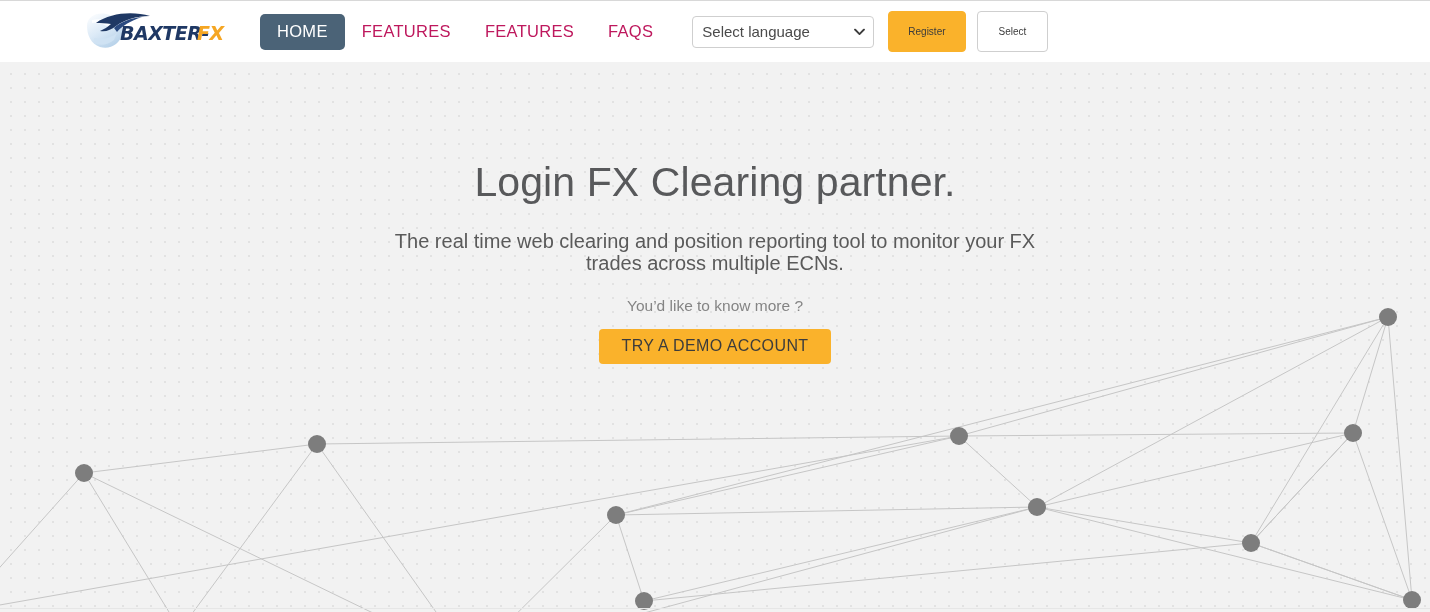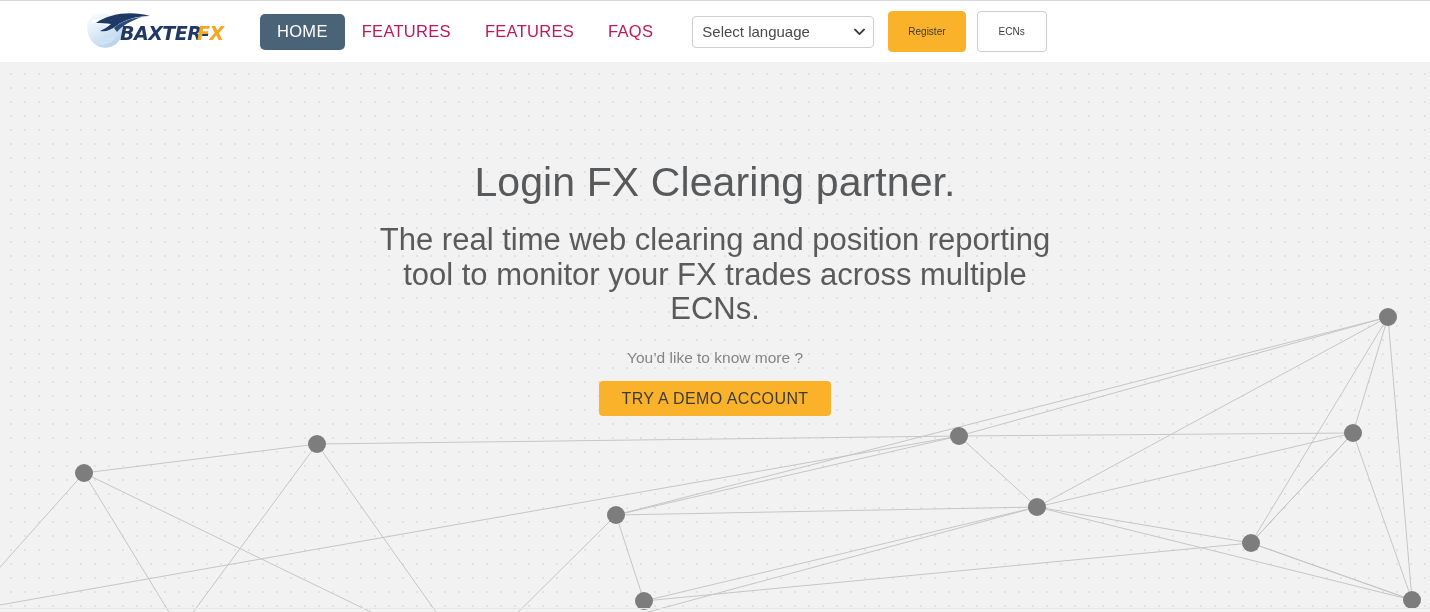--- a/index.html
+++ b/index.html
@@ -140,23 +140,23 @@
   }
   .hero-title {
     margin: 0;
     font-size: 41px;
     font-weight: normal;
     color: #58595b;
     letter-spacing: .1px;
     line-height: 1.12;
   }
   .hero-sub {
-    margin: 17px auto 0;
+    margin: 24px auto 0;
     width: 700px;
-    font-size: 31px;
+    font-size: 20px;
     font-weight: normal;
     color: #5a5a5a;
     line-height: 1.12;
   }
   .hero-ask {
     margin: 22px 0 0;
     font-size: 15.5px;
     color: #848484;
   }
   .btn-demo {
@@ -221,21 +221,21 @@
     <span class="select-wrap">
       <select class="lang-select">
         <option>Select language</option>
       </select>
       <svg class="select-chevron" viewBox="0 0 11 7">
         <path d="M1 1 L5.5 5.6 L10 1" stroke="#3d3d3d" stroke-width="1.8" fill="none" stroke-linecap="round" stroke-linejoin="round"></path>
       </svg>
     </span>
 
     <button class="btn btn-register">Register</button>
-    <button class="btn btn-login">ECNs</button>
+    <button class="btn btn-login">Select</button>
   </div>
 </header>
 
 <section class="hero">
 
   <svg class="network-layer" viewBox="0 0 1430 550" preserveAspectRatio="none">
     <g id="net-edges" stroke="#c9c9c9" stroke-width="1" fill="none">
         <line x1="84" y1="411" x2="317" y2="382" stroke="#c6c6c6" stroke-width="1"></line>
         <line x1="84" y1="411" x2="-40" y2="550" stroke="#c6c6c6" stroke-width="1"></line>
         <line x1="84" y1="411" x2="180" y2="568" stroke="#c6c6c6" stroke-width="1"></line>

